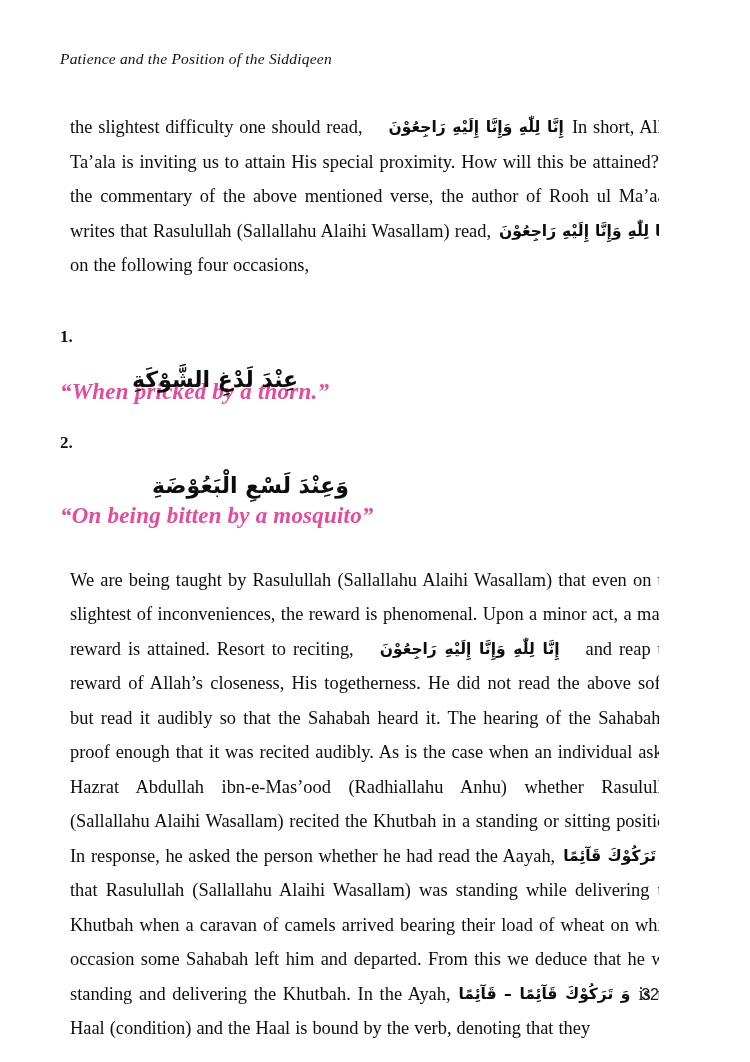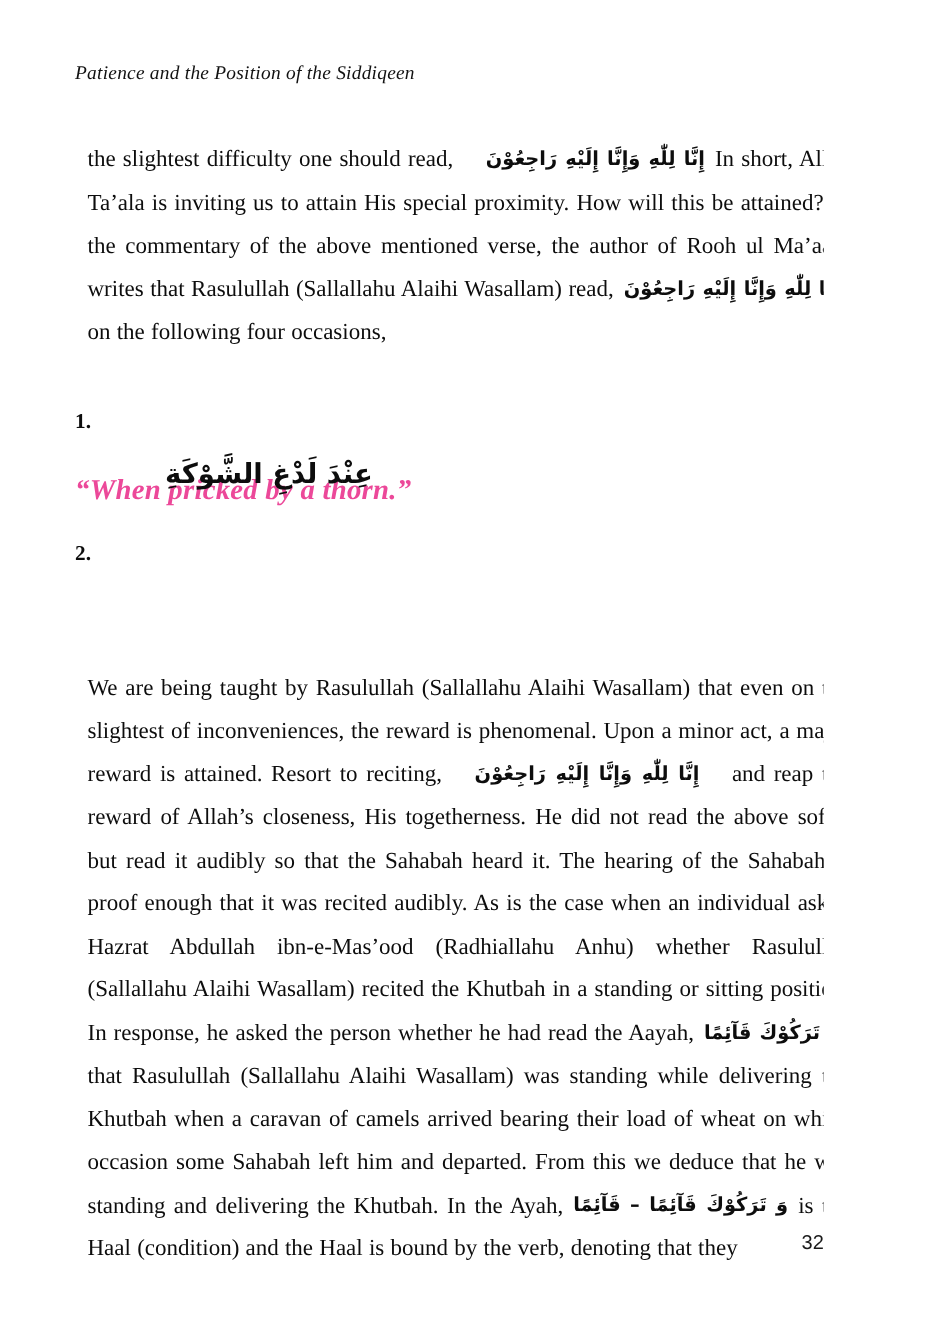--- a/index.html
+++ b/index.html
@@ -128,24 +128,26 @@
     </div>
 
     <div class="spacer-12"></div>
 
     <p class="translation">“When pricked by a thorn.”</p>
 
     <div class="spacer-18"></div>
 
     <div class="numbered">
       <span class="num">2.</span>
+      <span class="ar-line item2">وَعِنْدَ لَسْعِ الْبَعُوْضَةِ</span>
     </div>
 
     <div class="spacer-30"></div>
 
+    <p class="translation">“On being bitten by a mosquito”</p>
 
     <div class="spacer-22"></div>
 
     <p class="para"><span>We are being taught by Rasulullah (Sallallahu Alaihi Wasallam) that even on the slightest of inconveniences, the reward is phenomenal. Upon a minor act, a major reward is attained. Resort to reciting,</span><span class="gap-l"></span><span class="ar">إِنَّا لِلّٰهِ وَإِنَّا إِلَيْهِ رَاجِعُوْنَ</span><span class="gap-l"></span><span>and reap the reward of Allah’s closeness, His togetherness. He did not read the above softly but read it audibly so that the Sahabah heard it. The hearing of the Sahabah is proof enough that it was recited audibly. As is the case when an individual asked Hazrat Abdullah ibn-e-Mas’ood (Radhiallahu Anhu) whether Rasulullah (Sallallahu Alaihi Wasallam) recited the Khutbah in a standing or sitting position. In response, he asked the person whether he had read the Aayah,</span><span class="gap-s"></span><span class="ar">وَ تَرَكُوْكَ قَآئِمًا</span><span class="gap-s"></span><span>that Rasulullah (Sallallahu Alaihi Wasallam) was standing while delivering the Khutbah when a caravan of camels arrived bearing their load of wheat on which occasion some Sahabah left him and departed. From this we deduce that he was standing and delivering the Khutbah. In the Ayah,</span><span class="gap-s"></span><span class="ar">وَ تَرَكُوْكَ قَآئِمًا – قَآئِمًا</span><span class="gap-s"></span><span>is the Haal (condition) and the Haal is bound by the verb, denoting that they</span></p>
 
   </div>
 
   <div class="folio">32</div>
 
 </div>

